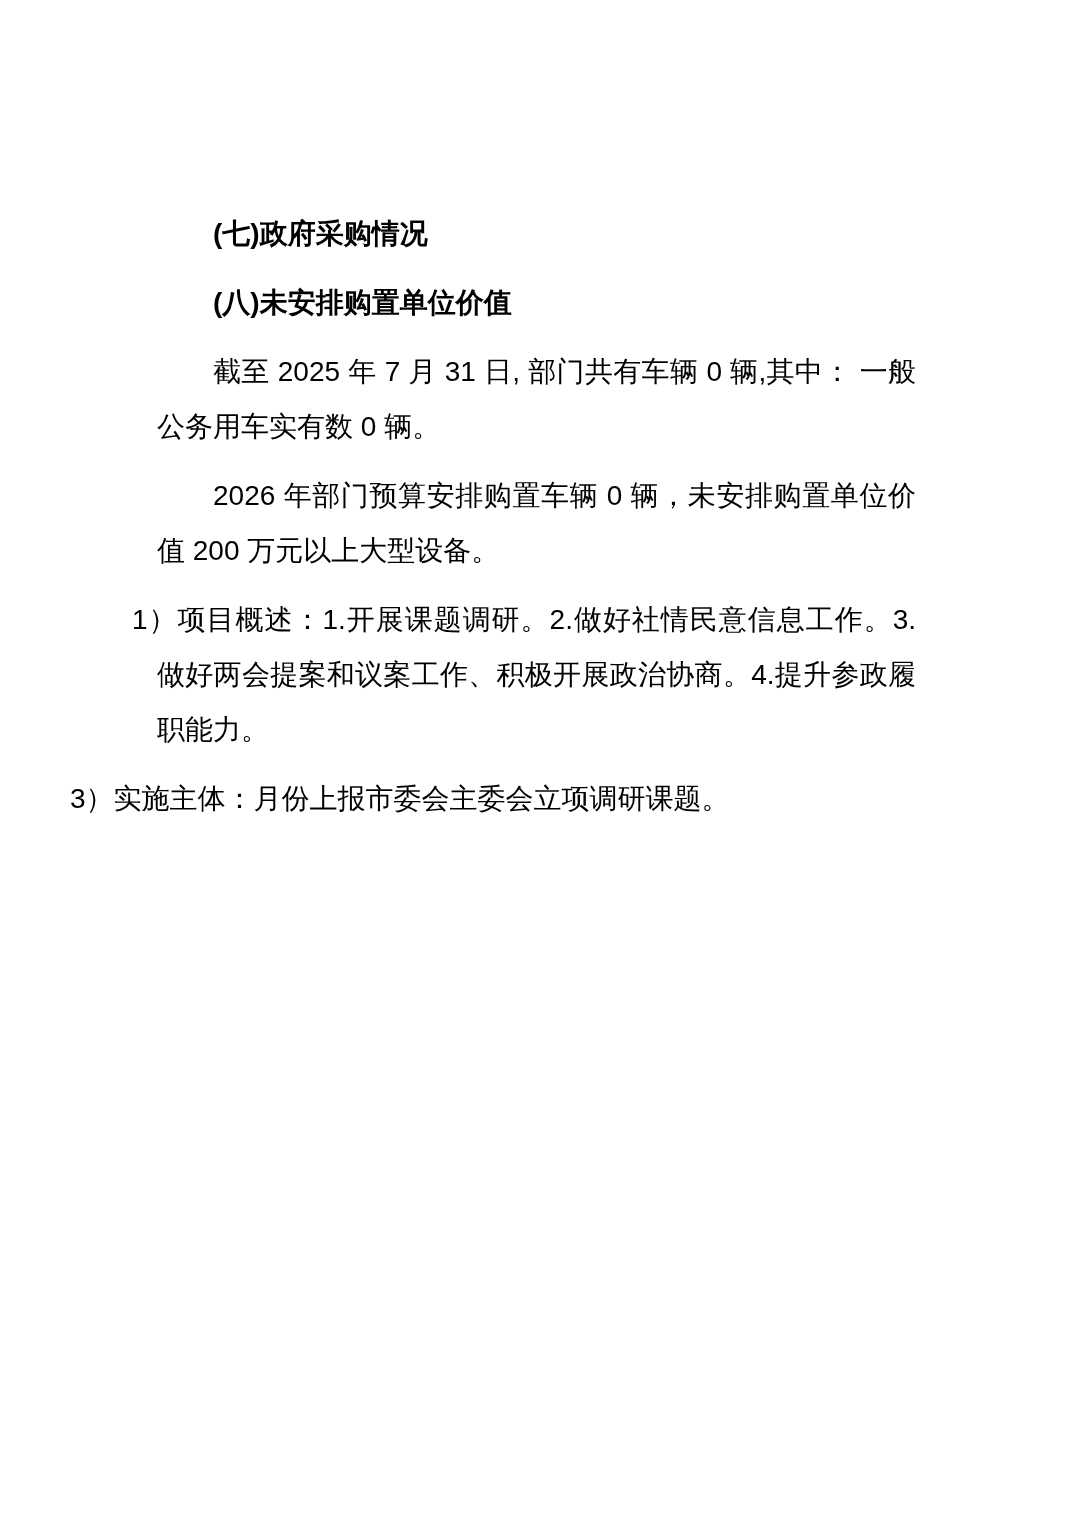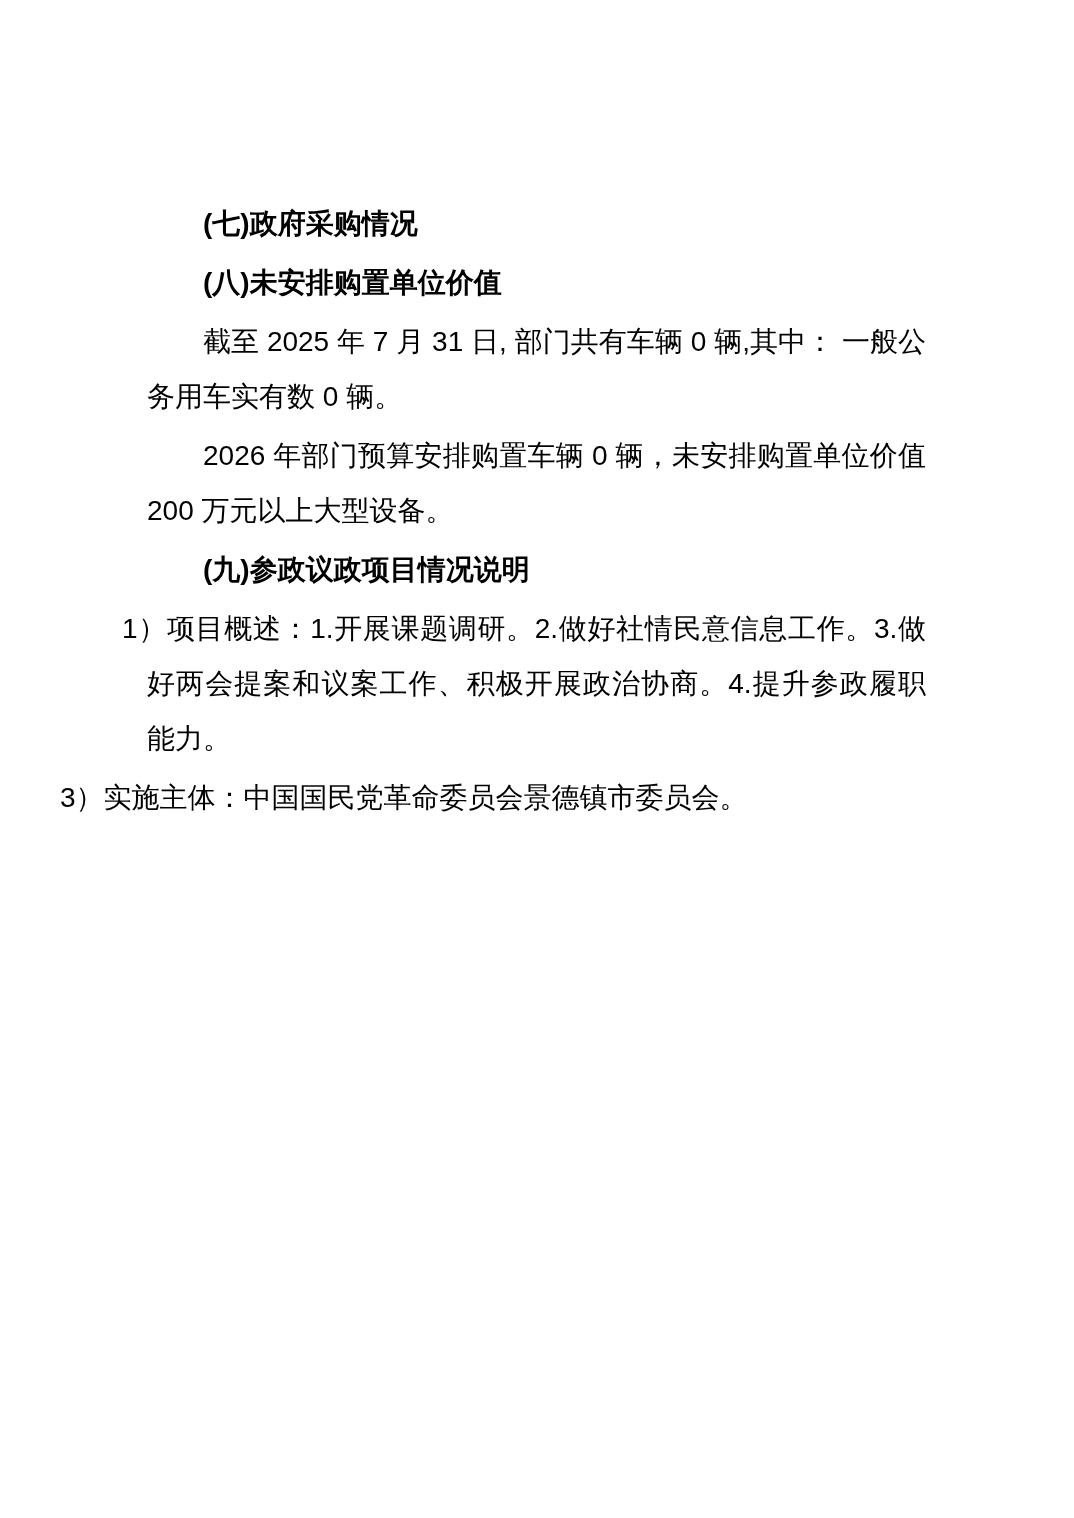--- a/index.html
+++ b/index.html
@@ -14,21 +14,21 @@
     background: #ffffff;
     box-sizing: border-box;
     padding: 192px 144px 0 143px;
     font-family: "Liberation Sans", sans-serif;
     font-size: 28px;
     line-height: 55px;
     color: #000000;
     overflow: hidden;
   }
   .page p {
-    margin: 4px;
+    margin: 14px;
     text-align: justify;
   }
   .heading {
     font-weight: bold;
     text-indent: 56px;
   }
   .para {
     text-indent: 56px;
   }
   .list-item-first {
@@ -47,21 +47,20 @@
 
   <p class="heading">(七)政府采购情况</p>
 
 
   <p class="heading">(八)未安排购置单位价值</p>
 
   <p class="para">截至 2025 年 7 月 31 日, 部门共有车辆 0 辆,其中： 一般公务用车实有数 0 辆。</p>
 
   <p class="para">2026 年部门预算安排购置车辆 0 辆，未安排购置单位价值 200 万元以上大型设备。</p>
 
-  <p class="heading">(九)参政议政项目情况说明</p>
 
   <p class="list-item-first"><span>1）</span><span>项目概述：1.开展课题调研。2.做好社情民意信息工作。3.做好两会提案和议案工作、积极开展政治协商。4.提升参政履职能力。</span></p>
 
 
-  <p class="list-item-rest"><span>3）</span><span>实施主体：中国国民党革命委员会景德镇市委员会。</span></p>
+  <p class="list-item-rest"><span>3）</span><span>实施主体：月份上报市委会主委会立项调研课题。</span></p>
 
 
 </div>
 
 </body></html>

